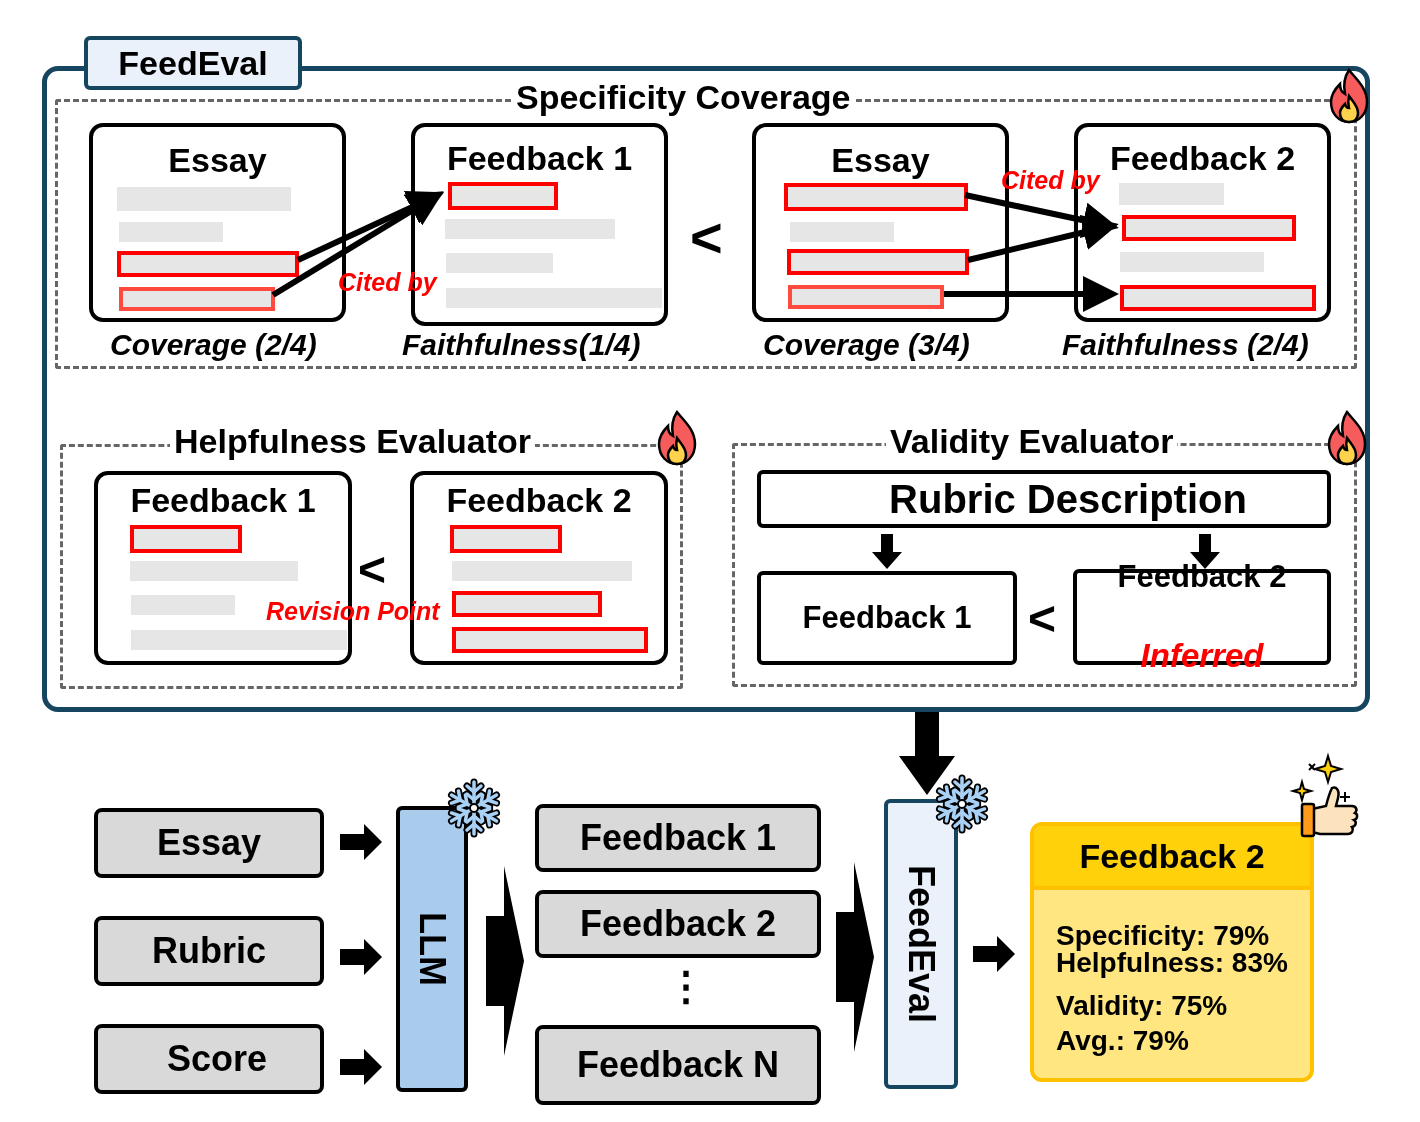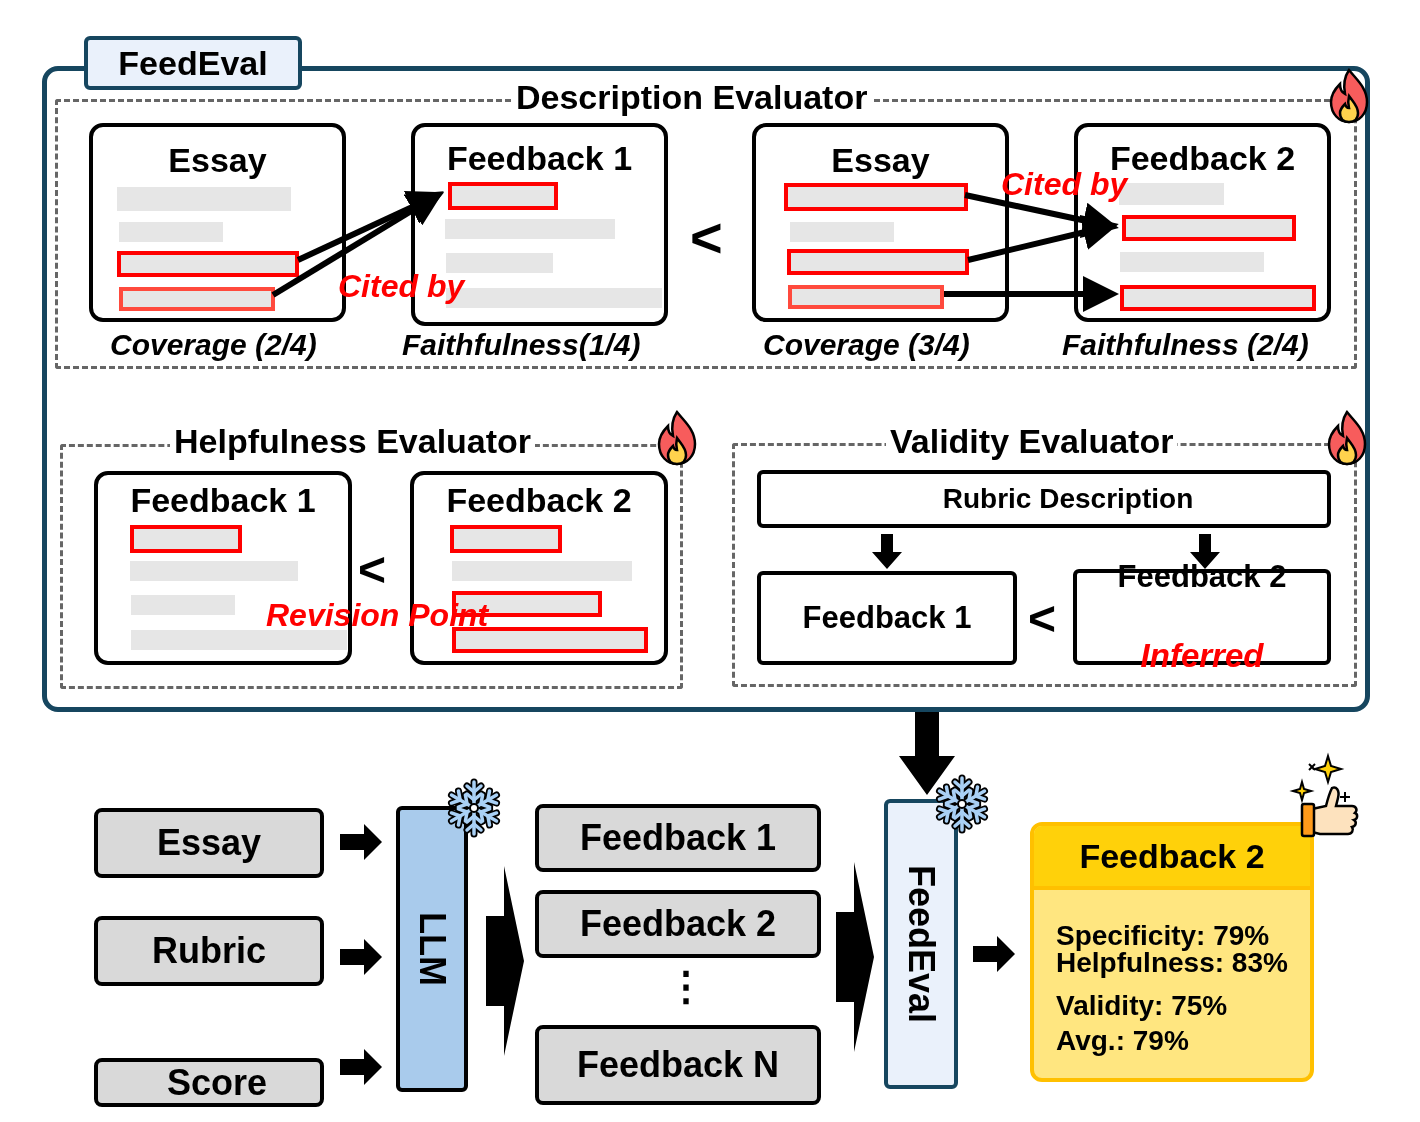--- a/index.html
+++ b/index.html
@@ -21,21 +21,21 @@
   .section-title { font-size:34px; font-weight:700; background:#fff; padding:0 4px; white-space:nowrap; line-height:1; }
 
   .card { border:4px solid #000; border-radius:14px; background:#fff; box-sizing:border-box; }
   .card-title { position:absolute; left:0; right:0; text-align:center; font-weight:700; font-size:34px; line-height:1; }
   .line { position:absolute; background:#e6e6e6; }
   .hl { position:absolute; background:#e6e6e6; border:4px solid #ff0000; box-sizing:border-box; }
   .hl-light { position:absolute; background:#e6e6e6; border:4px solid #ff4a3d; box-sizing:border-box; }
 
   .caption { font-size:30px; font-weight:700; font-style:italic; white-space:nowrap; line-height:1; }
   .lt { font-size:56px; font-weight:700; line-height:1; }
-  .redlabel { font-size:32px; font-weight:700; font-style:italic; color:#ff0000; white-space:nowrap; line-height:1; }
+  .redlabel { font-size:25px; font-weight:700; font-style:italic; color:#ff0000; white-space:nowrap; line-height:1; }
 
   .box-plain { border:4px solid #000; border-radius:6px; background:#fff; box-sizing:border-box;
                display:flex; flex-direction:column; align-items:center; justify-content:center; }
   .grey-box { border:4px solid #000; border-radius:8px; background:#d9d9d9; box-sizing:border-box;
               display:flex; align-items:center; justify-content:center; font-size:36px; font-weight:700; }
 
   .vbar { box-sizing:border-box; border-radius:6px; display:flex; align-items:center; justify-content:center; }
   .vtext { writing-mode:vertical-rl; font-size:36px; font-weight:700; }
 
   .result { left:1030px; top:822px; width:284px; height:260px; background:#ffe680; border:4px solid #ffc000;
@@ -46,21 +46,21 @@
   .score { position:absolute; left:22px; font-size:28px; font-weight:700; white-space:nowrap; line-height:1; }
   svg { position:absolute; overflow:visible; }
 </style>
 </head>
 <body>
 
 <div class="abs frame"></div>
 <div class="abs frame-tab">FeedEval</div>
 
 <div class="abs dashed" style="left:55px; top:99px; width:1302px; height:270px;"></div>
-<div class="abs section-title" style="left:512px; top:80px;">Description Evaluator</div>
+<div class="abs section-title" style="left:512px; top:80px;">Specificity Coverage</div>
 
 <div class="abs card" style="left:89px; top:123px; width:257px; height:199px;">
   <div class="card-title" style="top:16px;">Essay</div>
   <div class="line" style="left:24px; top:60px; width:174px; height:24px;"></div>
   <div class="line" style="left:26px; top:95px; width:104px; height:20px;"></div>
   <div class="hl" style="left:24px; top:124px; width:182px; height:26px;"></div>
   <div class="hl-light" style="left:26px; top:160px; width:156px; height:24px;"></div>
 </div>
 
 <div class="abs card" style="left:411px; top:123px; width:257px; height:203px;">
@@ -139,21 +139,21 @@
 <div class="abs redlabel" style="left:266px; top:599px;">Revision Point</div>
 
 <div class="abs dashed" style="left:732px; top:443px; width:625px; height:244px;"></div>
 <div class="abs section-title" style="left:886px; top:424px;">Validity Evaluator</div>
 <svg style="left:1325px; top:410px; width:44px; height:56px;" viewBox="0 0 44 56">
   <path d="M22 2 C30 12 40 20 40 34 C40 46 32 54 22 54 C12 54 4 46 4 34 C4 26 9 20 13 16 C13 22 16 25 18 26 C16 16 18 8 22 2 Z" fill="#f75c5c" stroke="#000" stroke-width="2.5"></path>
   <path d="M22 28 C26 34 31 38 31 45 C31 51 27 54 22 54 C17 54 13 51 13 45 C13 41 16 38 18 36 C19 40 21 40 22 40 C21 36 21 32 22 28 Z" fill="#ffd24d" stroke="#000" stroke-width="2.5"></path>
 </svg>
 
 <div class="abs box-plain" style="left:757px; top:470px; width:574px; height:58px;">
-  <span style="font-size:28px; font-weight:700;margin-left:48px;">Rubric Description</span>
+  <span style="font-size:40px; font-weight:700;margin-left:48px;">Rubric Description</span>
 </div>
 <svg style="left:870px; top:534px; width:34px; height:36px;" viewBox="0 0 34 36">
   <path d="M11 0 H23 V18 H32 L17 35 L2 18 H11 Z" fill="#000"></path>
 </svg>
 <svg style="left:1188px; top:534px; width:34px; height:36px;" viewBox="0 0 34 36">
   <path d="M11 0 H23 V18 H32 L17 35 L2 18 H11 Z" fill="#000"></path>
 </svg>
 <div class="abs box-plain" style="left:757px; top:571px; width:260px; height:94px;">
   <span style="font-size:31px; font-weight:700; line-height:1.1;">Feedback 1</span>
 </div>
@@ -162,21 +162,21 @@
   <span style="font-size:31px; font-weight:700; line-height:1.1;">Feedback 2</span>
   <span class="red ital" style="font-size:33px; font-weight:700; line-height:1.1;margin-top:44px;">Inferred</span>
 </div>
 
 <svg style="left:898px; top:712px; width:58px; height:84px;" viewBox="0 0 58 84">
   <path d="M17 0 H41 V44 H57 L29 83 L1 44 H17 Z" fill="#000"></path>
 </svg>
 
 <div class="abs grey-box" style="left:94px; top:808px; width:230px; height:70px;">Essay</div>
 <div class="abs grey-box" style="left:94px; top:916px; width:230px; height:70px;">Rubric</div>
-<div class="abs grey-box" style="left:94px; top:1058px; width:230px; height:49px;padding-left:16px;">Score</div>
+<div class="abs grey-box" style="left:94px; top:1024px; width:230px; height:70px;padding-left:16px;">Score</div>
 
 <svg style="left:340px; top:824px; width:44px; height:36px;" viewBox="0 0 44 36">
   <path d="M0 10 H24 V0 L42 18 L24 36 V26 H0 Z" fill="#000"></path>
 </svg>
 <svg style="left:340px; top:939px; width:44px; height:36px;" viewBox="0 0 44 36">
   <path d="M0 10 H24 V0 L42 18 L24 36 V26 H0 Z" fill="#000"></path>
 </svg>
 <svg style="left:340px; top:1049px; width:44px; height:36px;" viewBox="0 0 44 36">
   <path d="M0 10 H24 V0 L42 18 L24 36 V26 H0 Z" fill="#000"></path>
 </svg>

